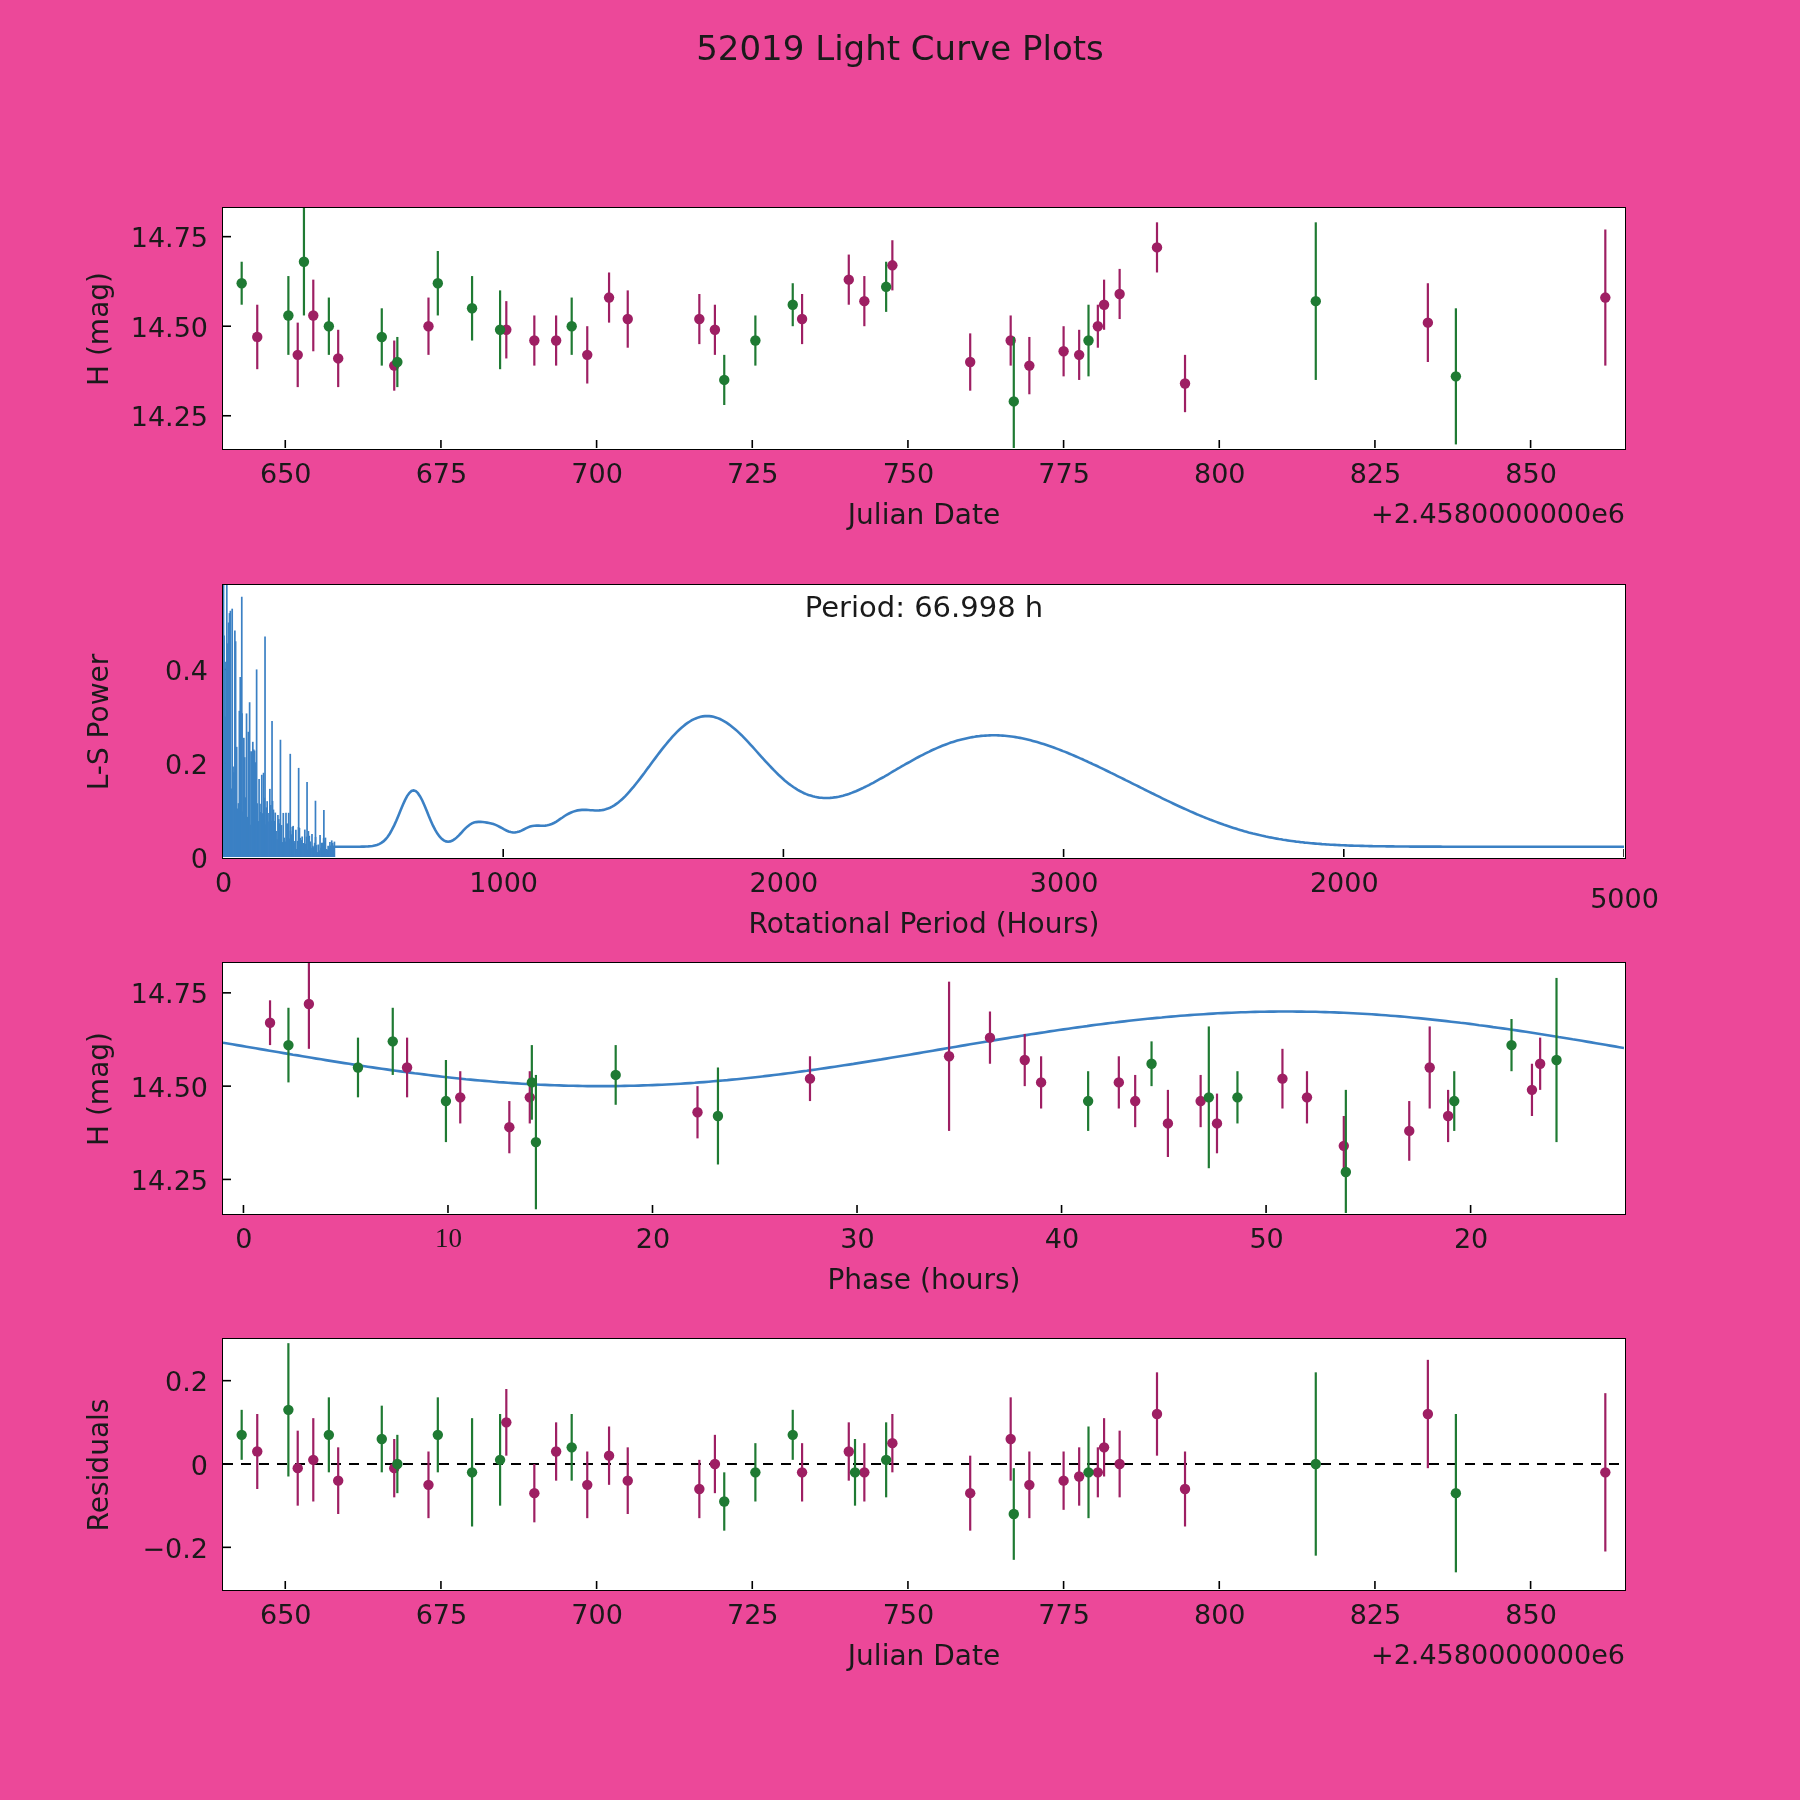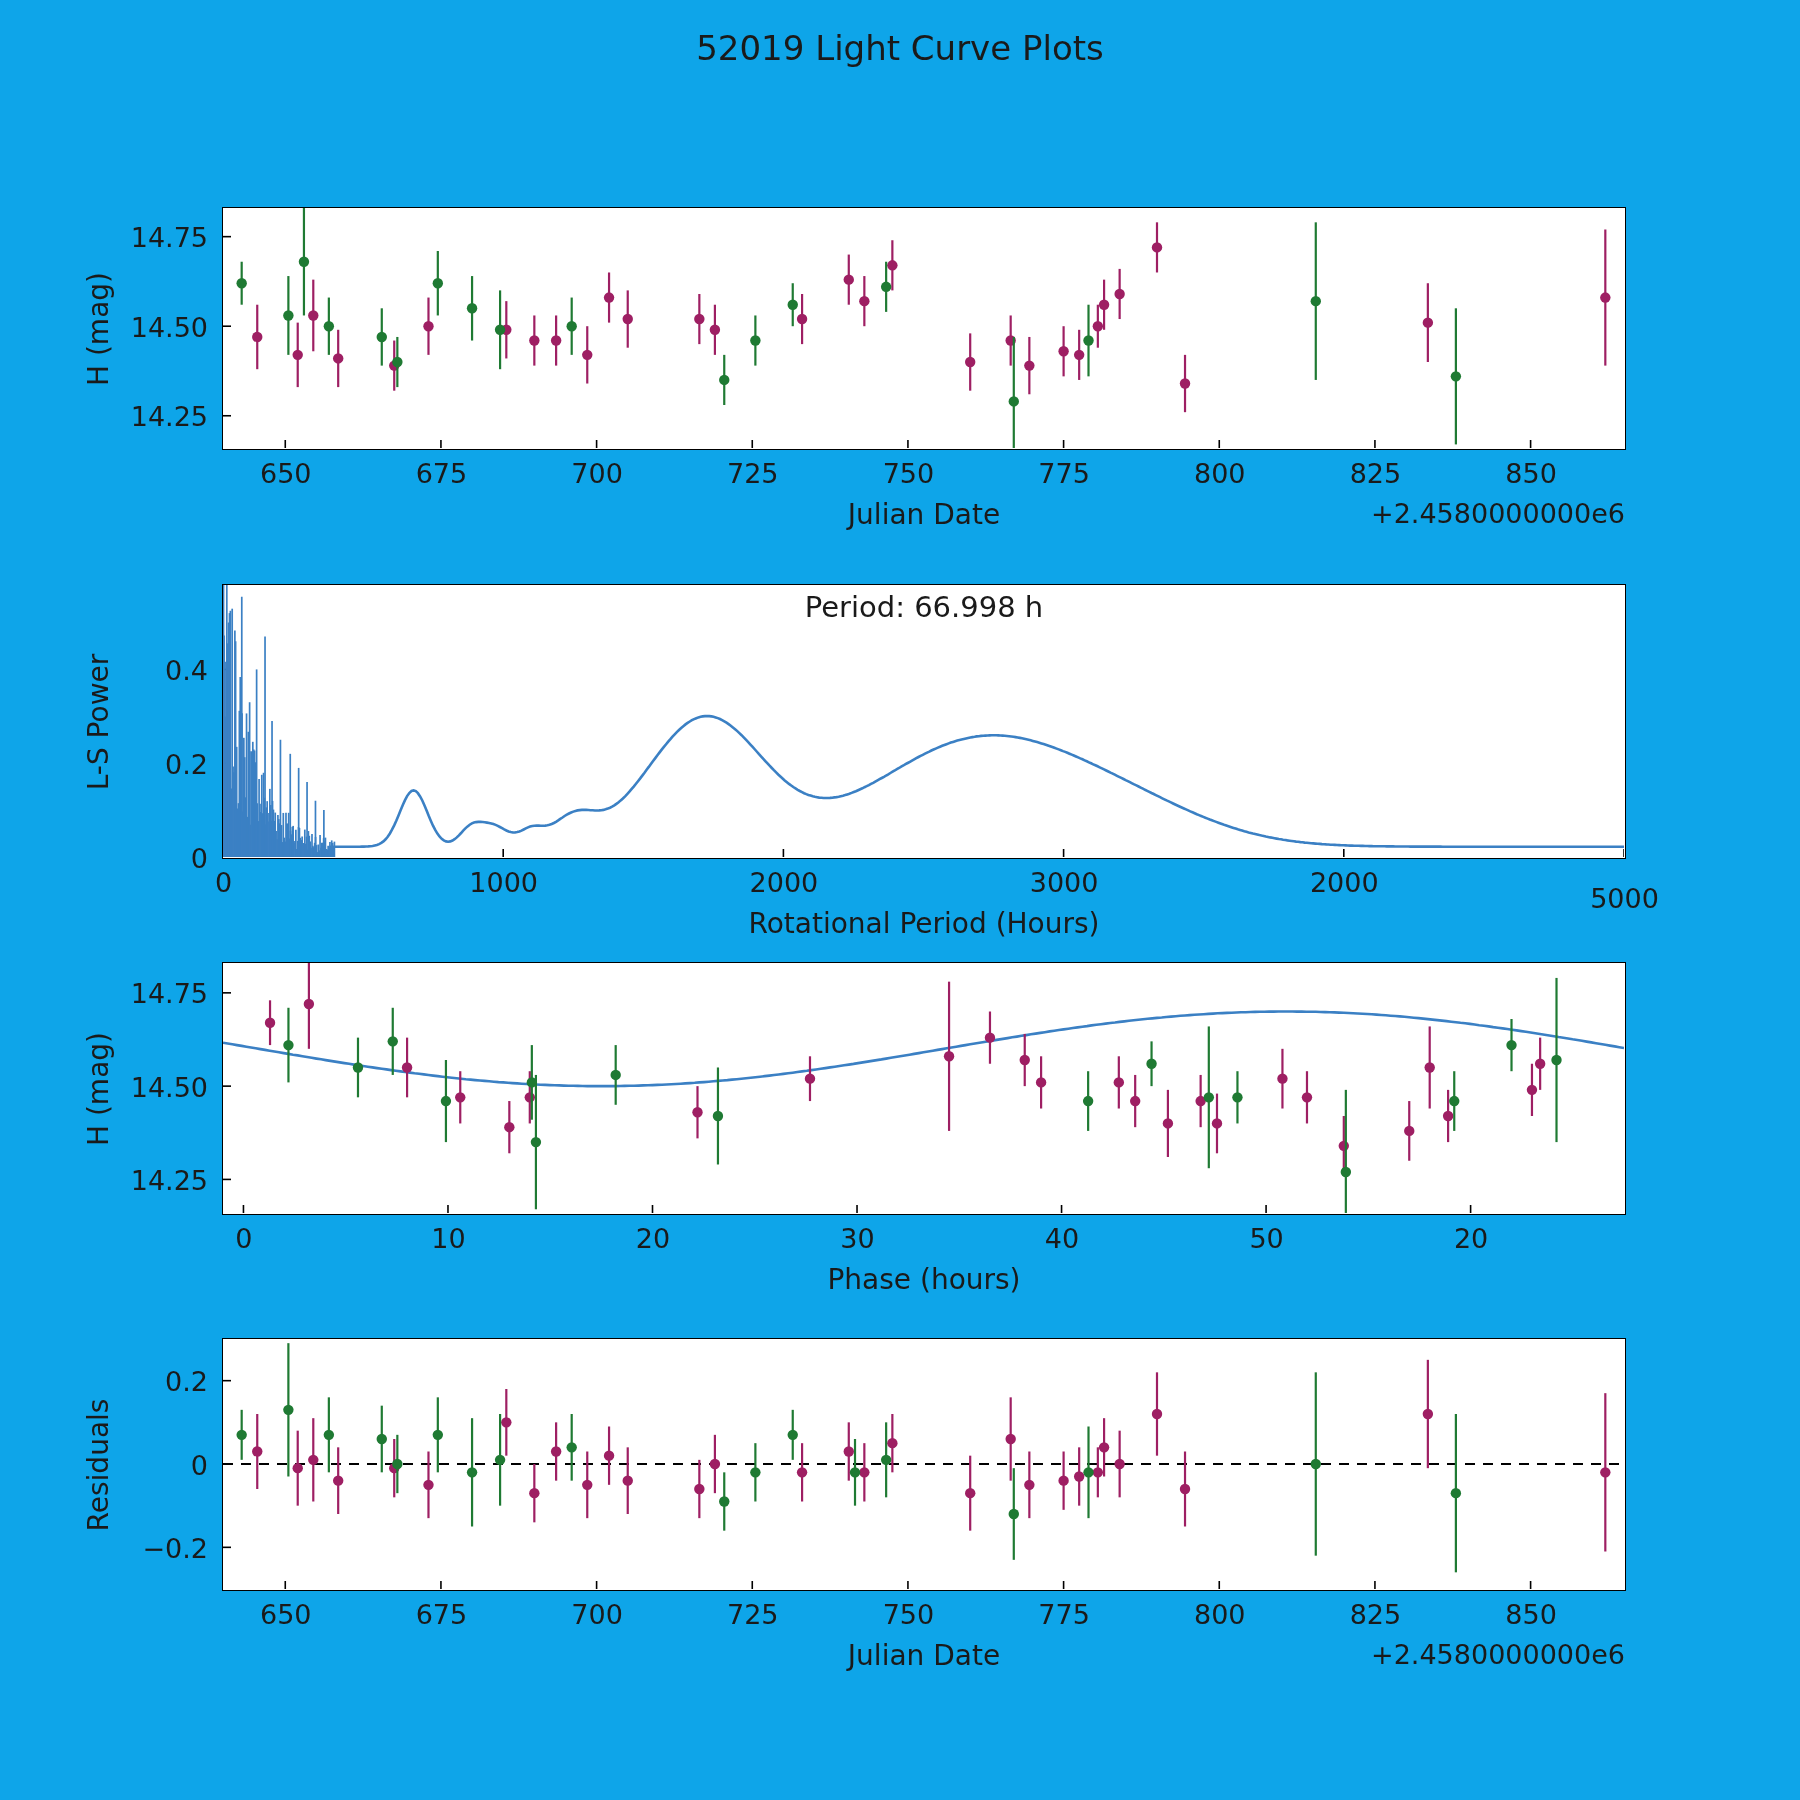--- a/index.html
+++ b/index.html
@@ -4,21 +4,21 @@
 <style>
   html, body {
     margin: 0;
     padding: 0;
     background: #ffffff;
   }
   #page {
     position: relative;
     width: 1800px;
     height: 1800px;
-    background: #0ea5e9;
+    background: #ec4899;
     font-family: "DejaVu Sans", sans-serif;
     color: #000000;
     overflow: hidden;
   }
   .fig-title {
     position: absolute;
     left: 0;
     top: 28px;
     width: 1800px;
     text-align: center;
@@ -461,21 +461,21 @@
             <line x1="1231.243795620438" y1="167.91044776119378" x2="1231.243795620438" y2="108.20895522388031" stroke="#1f7a33" stroke-width="2.2"></line>
             <circle cx="1231.243795620438" cy="138.05970149253704" r="5.2" fill="#1f7a33" stroke="none"></circle>
             <line x1="1288.5109489051094" y1="108.20895522388096" x2="1288.5109489051094" y2="55.97014925373148" stroke="#1f7a33" stroke-width="2.2"></line>
             <circle cx="1288.5109489051094" cy="82.08955223880622" r="5.2" fill="#1f7a33" stroke="none"></circle>
             <line x1="1333.5065693430658" y1="179.10447761194047" x2="1333.5065693430658" y2="14.925373134328026" stroke="#1f7a33" stroke-width="2.2"></line>
             <circle cx="1333.5065693430658" cy="97.01492537313425" r="5.2" fill="#1f7a33" stroke="none"></circle>
           </g>
         </svg>
       </div>
       <div class="tick-label tick-x" style="left: 243.953px; top: 1223px;">0</div>
-      <div class="tick-label tick-x" style="left: 448.478px; top: 1223px;">10</div>
+      <div class="tick-label tick-x" style="left: 448.478px; top: 1223px; font-family: Liberation Serif, serif;">10</div>
       <div class="tick-label tick-x" style="left: 653.004px; top: 1223px;">20</div>
       <div class="tick-label tick-x" style="left: 857.529px; top: 1223px;">30</div>
       <div class="tick-label tick-x" style="left: 1062.05px; top: 1223px; text-align: center;">40</div>
       <div class="tick-label tick-x" style="left: 1266.58px; top: 1223px;">50</div>
       <div class="tick-label tick-x" style="left: 1471.11px; top: 1223px;">20</div>
       <div class="tick-label tick-y" style="left: 104px; width: 104px; top: 1179.92px;">14.25</div>
       <div class="tick-label tick-y" style="left: 104px; width: 104px; top: 1086.63px;">14.50</div>
       <div class="tick-label tick-y" style="left: 104px; width: 104px; top: 993.351px;">14.75</div>
       <div class="axis-label" style="left: 924px; top: 1263px; transform: translateX(-50%);">Phase (hours)</div>
       <div class="axis-label y" style="left: 82px; top: 1088.5px; transform: rotate(-90deg) translateX(-50%);">H (mag)</div>

